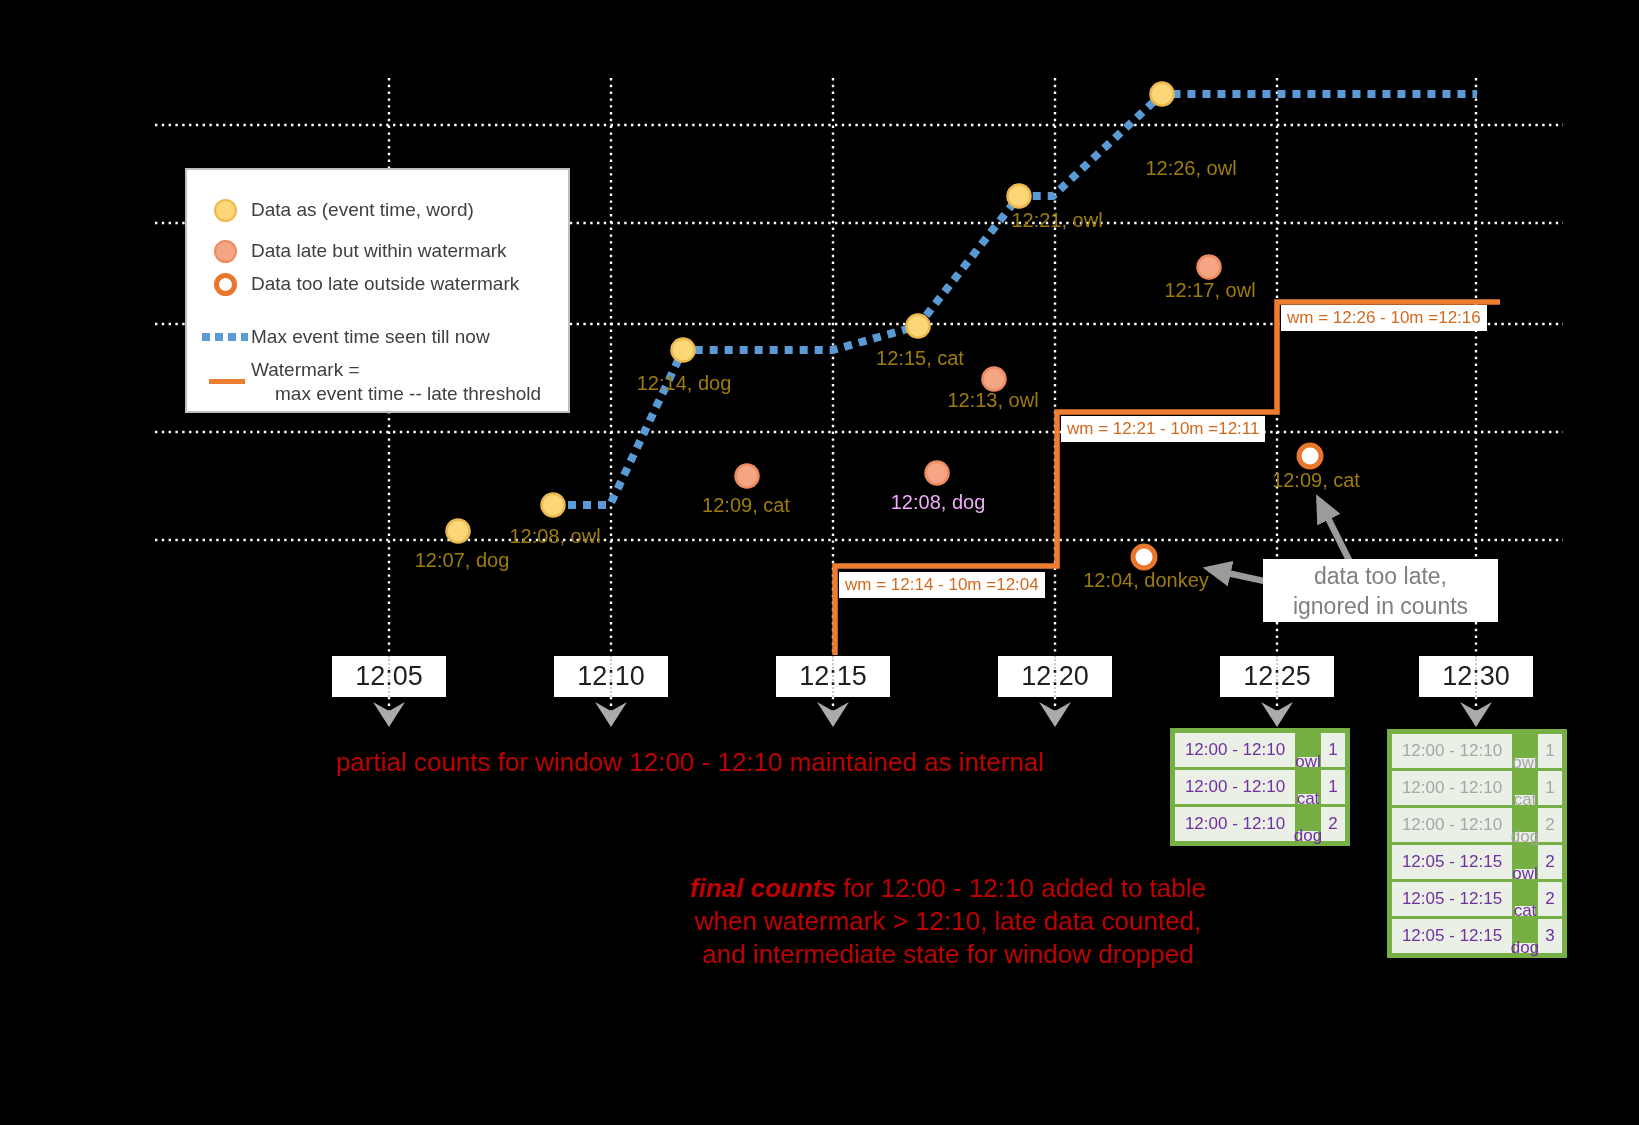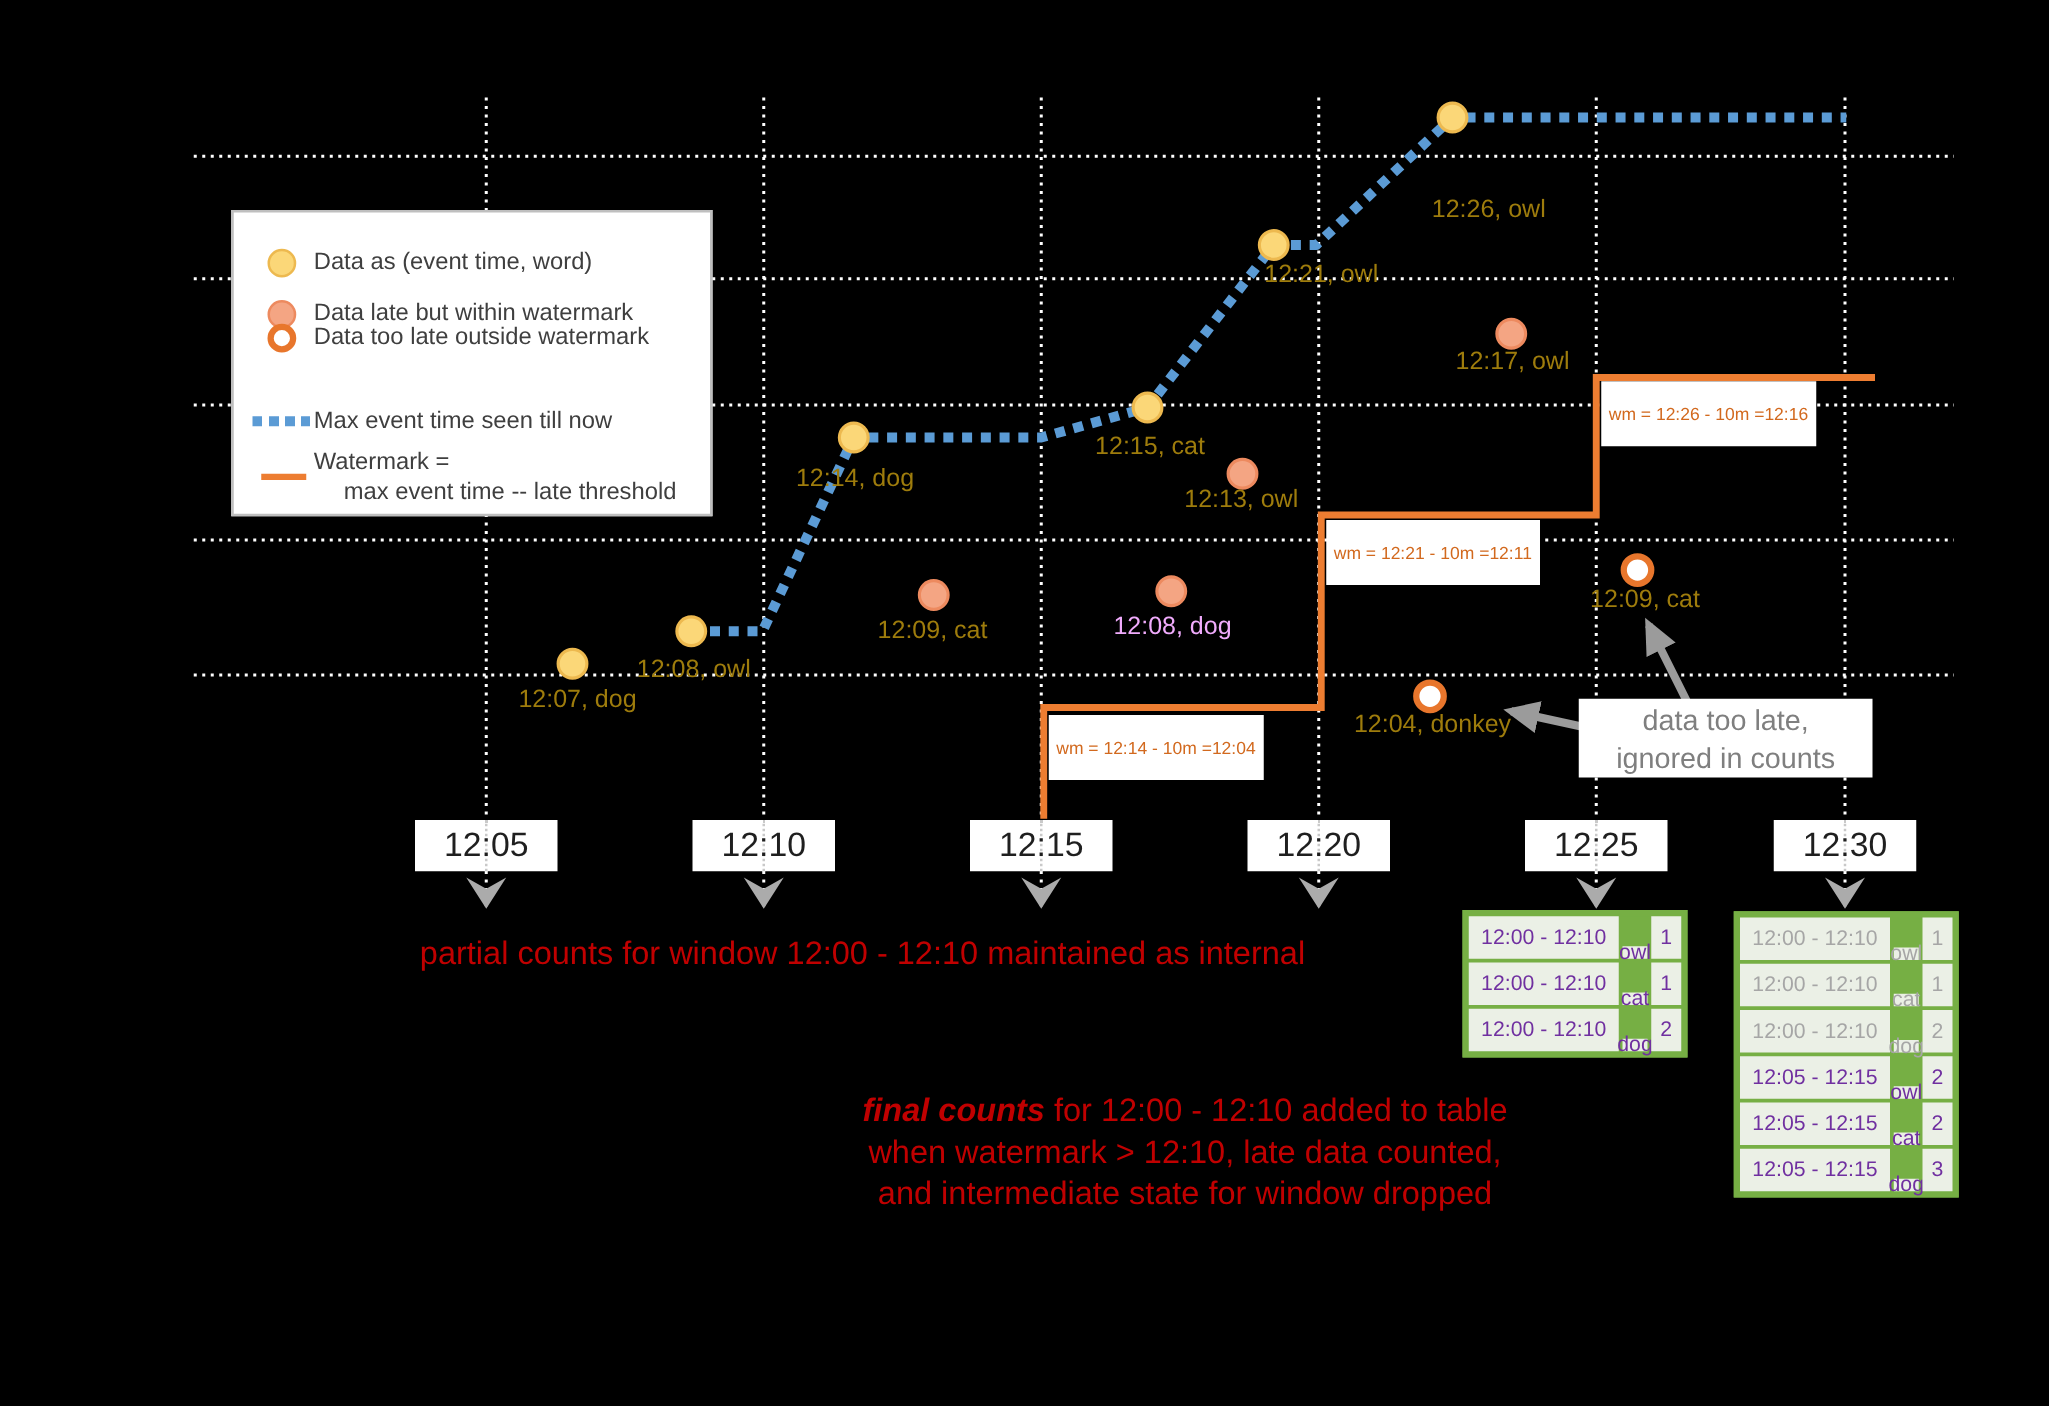--- a/index.html
+++ b/index.html
@@ -24,22 +24,22 @@
   .legend-sub{position:absolute;left:88px;top:213px;}
 
   
   .xlabel{position:absolute;width:114px;height:41px;background:#ffffff;color:#1F1F1F;
           font-size:27px;display:flex;align-items:center;justify-content:center;}
   .tick-line{position:absolute;left:56px;top:0;height:41px;width:0;
              border-left:2.4px dotted #C9C9C9;}
   .xlabel span{position:relative;}
 
   
-  .wm-label{position:absolute;background:#ffffff;color:#D2691E;font-size:14px;
-            padding:18px 6px;white-space:nowrap;text-align:center;}
+  .wm-label{position:absolute;background:#ffffff;color:#D2691E;font-size:17px;
+            padding:3px 6px;white-space:nowrap;text-align:center;}
 
   
   .pt-label{position:absolute;color:#9E7C0C;font-size:20px;white-space:nowrap;
             transform:translate(-50%,-50%);}
 
   
   .note{position:absolute;color:#C00000;text-align:center;font-size:26px;line-height:33px;}
   .note1{left:260px;top:746px;width:860px;}
   .note2{left:648px;top:854px;width:600px;margin-top:18px;}
   .n2lead{font-weight:bold;font-style:italic;}
@@ -113,21 +113,21 @@
             <span class="dot dot-ontime"></span>
           </span>
         <span class="legend-label">Data as (event time, word)</span>
       </div>
       <div class="legend-row" style="top:66px">
         <span class="lmark">
             <span class="dot dot-late"></span>
           </span>
         <span class="legend-label">Data late but within watermark</span>
       </div>
-      <div class="legend-row" style="top:85px">
+      <div class="legend-row" style="top:99px">
         <span class="lmark">
             <span class="dot dot-toolate"></span>
           </span>
         <span class="legend-label">Data too late outside watermark</span>
       </div>
       <div class="legend-row" style="top:152px">
         <span class="lmark">
             <span class="bluedash"></span>
           </span>
         <span class="legend-label">Max event time seen till now</span>

